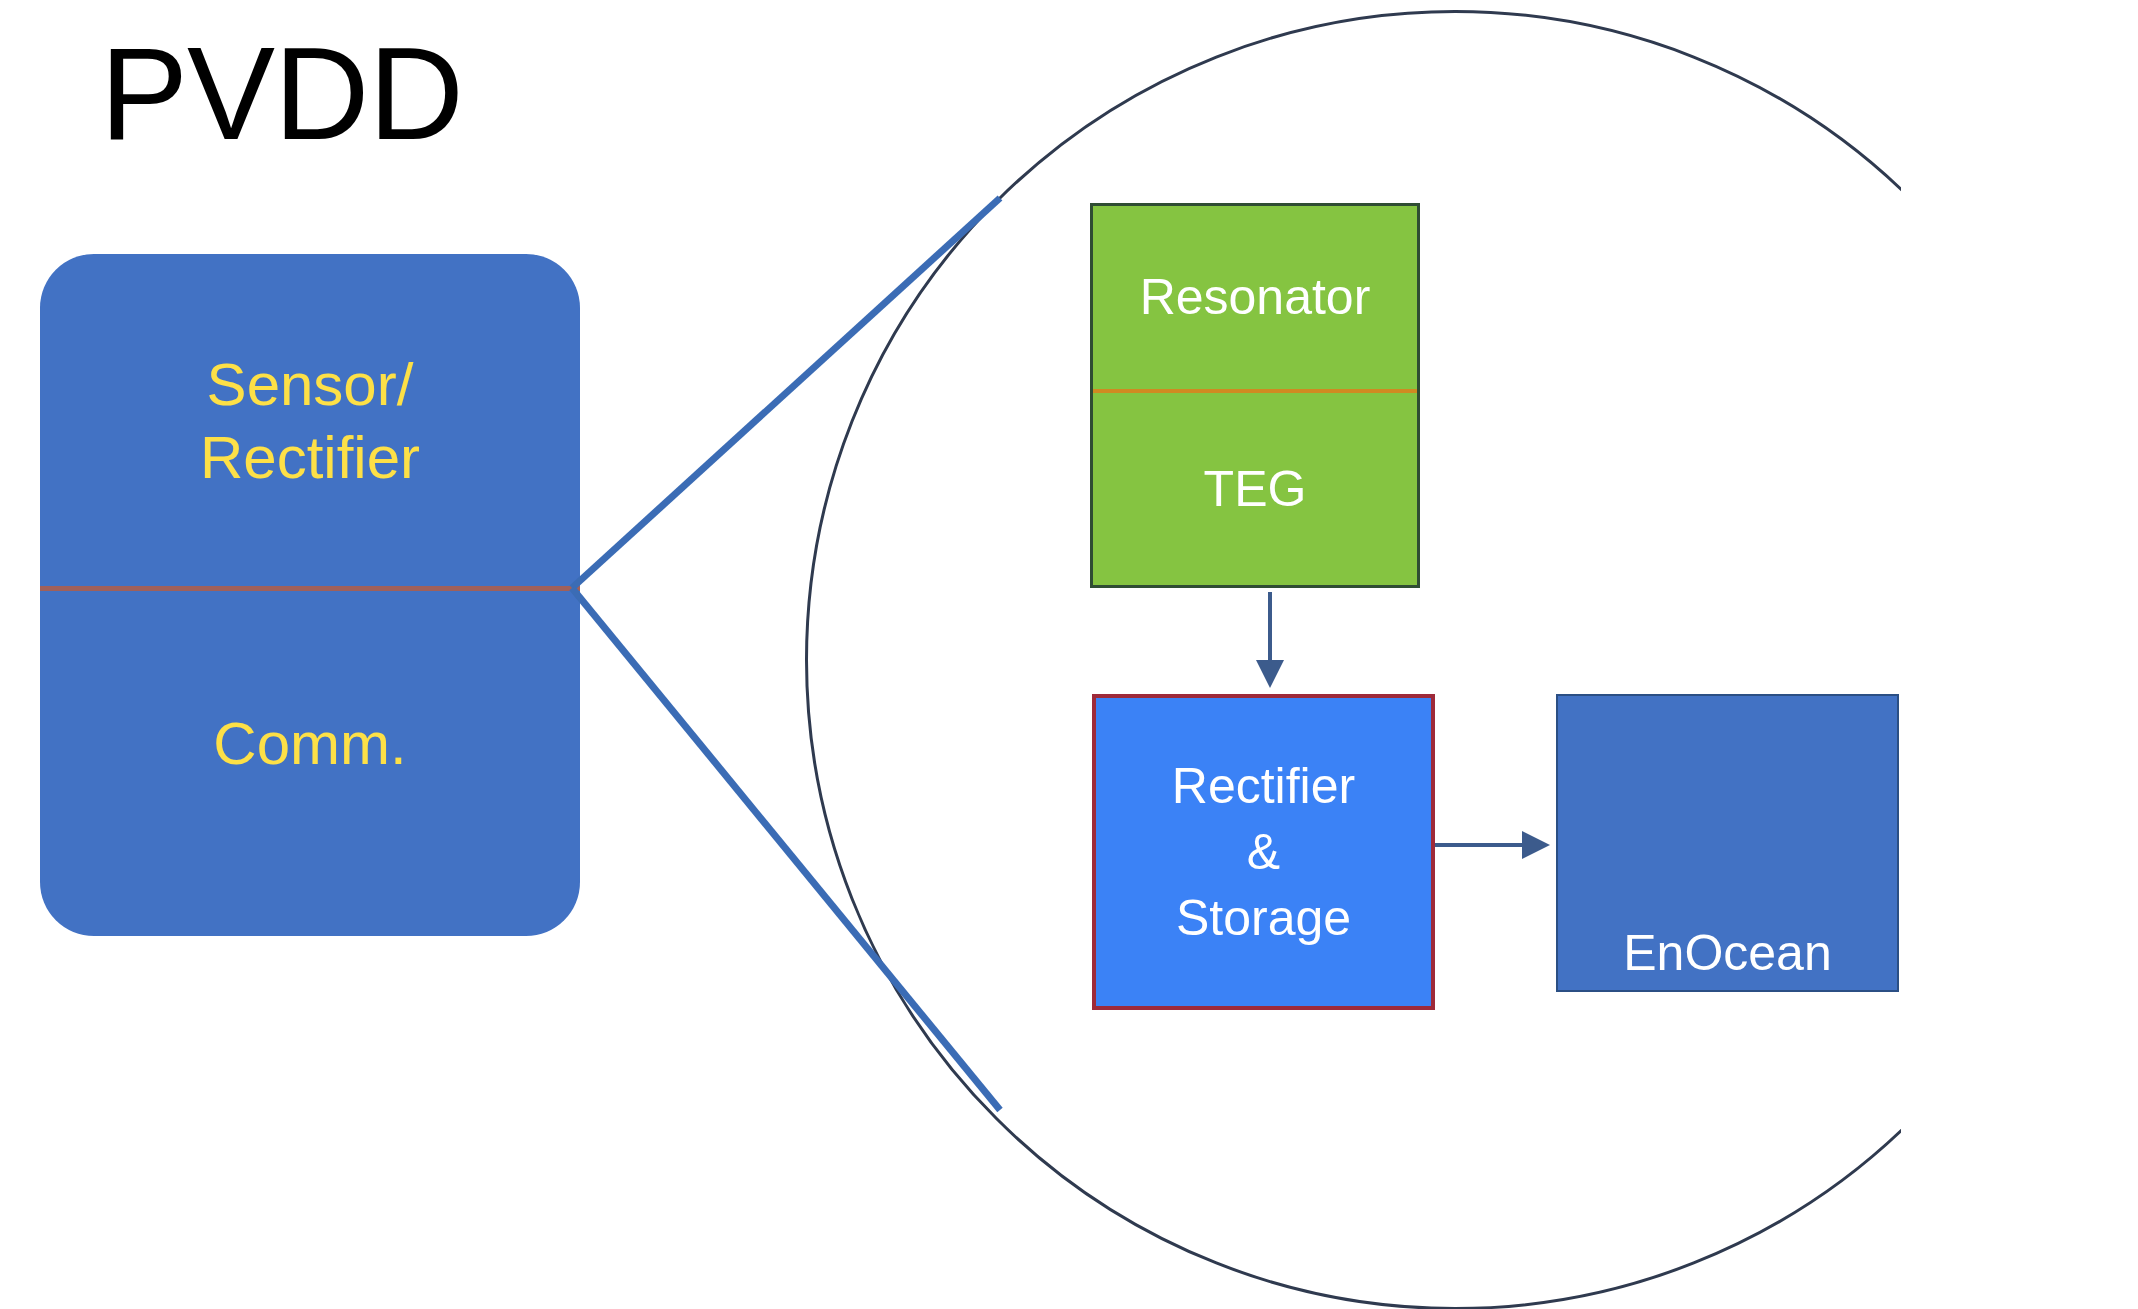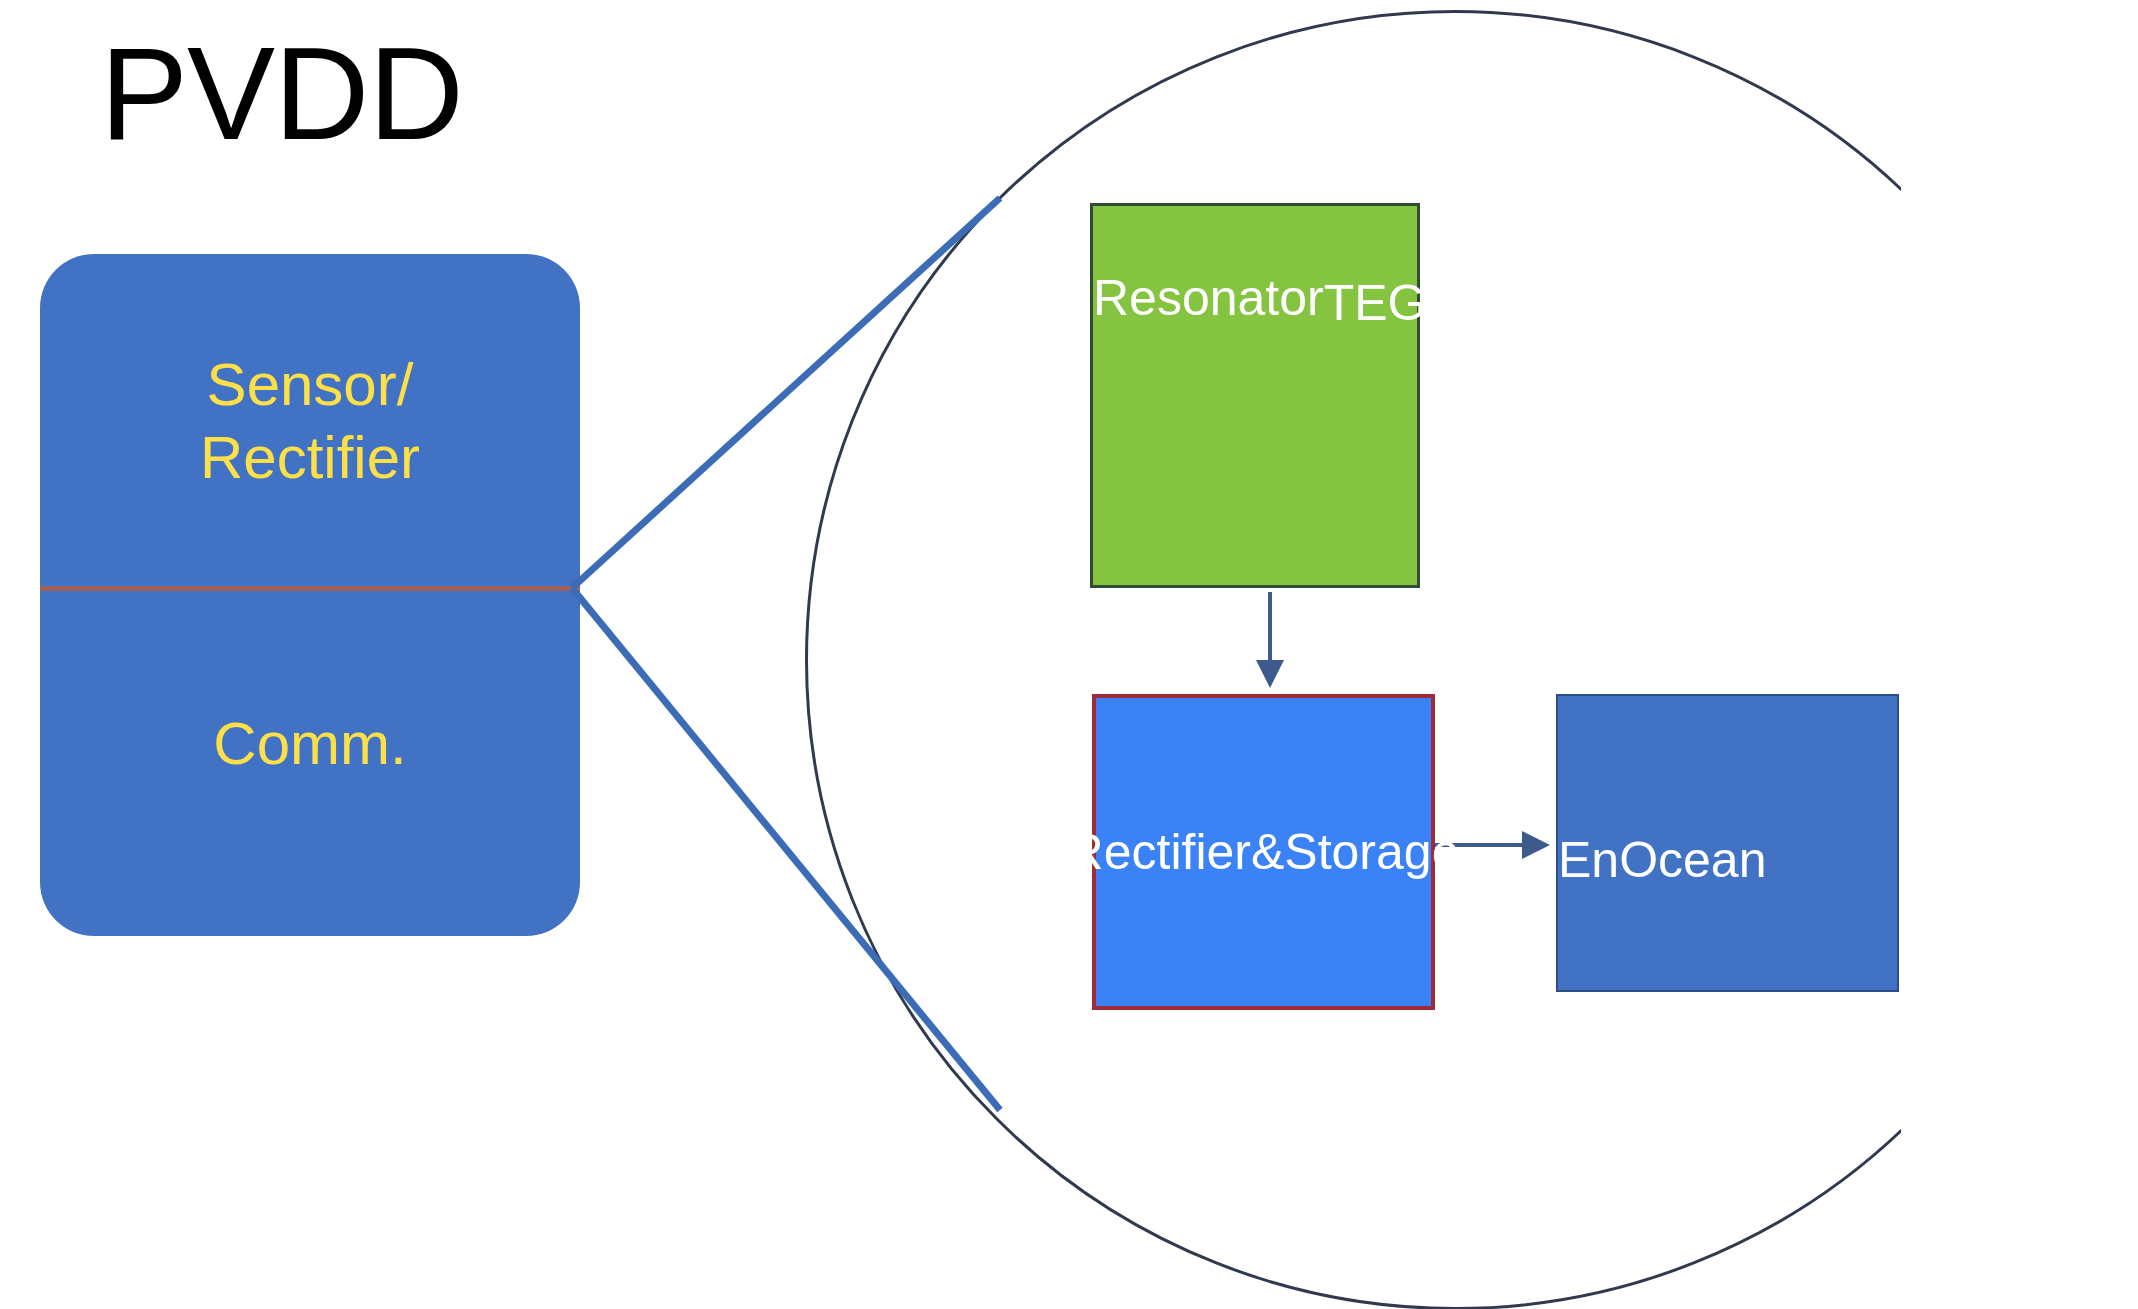--- a/index.html
+++ b/index.html
@@ -83,21 +83,21 @@
     left: 0; top: 0;
     width: 2138px; height: 1309px;
     pointer-events: none;
   }
 
   
   .inner-box {
     position: absolute;
     box-sizing: border-box;
     display: flex;
-    flex-direction: row;
+    flex-direction: column;
     color: #ffffff;
   }
   .inner-label {
     display: flex;
     align-items: center;
     justify-content: center;
     text-align: center;
     font-size: 50px;
     line-height: 1.24;
     font-weight: 400;
@@ -137,21 +137,21 @@
   }
 
   
   #radio-box {
     left: 1556px;
     top: 694px;
     width: 343px;
     height: 298px;
     background: #4272c4;
     border: 2px solid #2b4f84;
-    justify-content: space-between;
+    justify-content: flex-end;
     padding-top: 34px;
   }
   #radio-box .inner-label {
     flex: none;
     padding: 6px 0;
   }
 </style>
 </head>
 <body>
 

